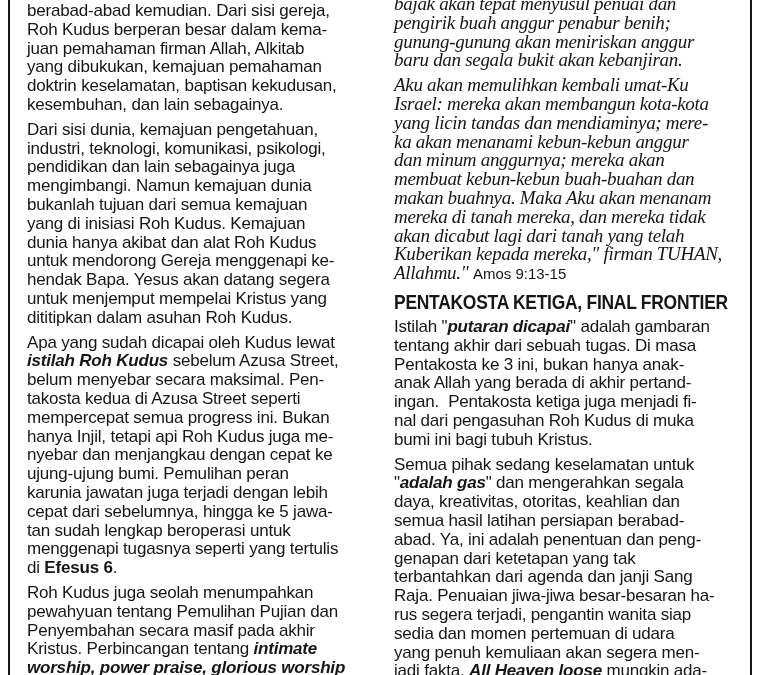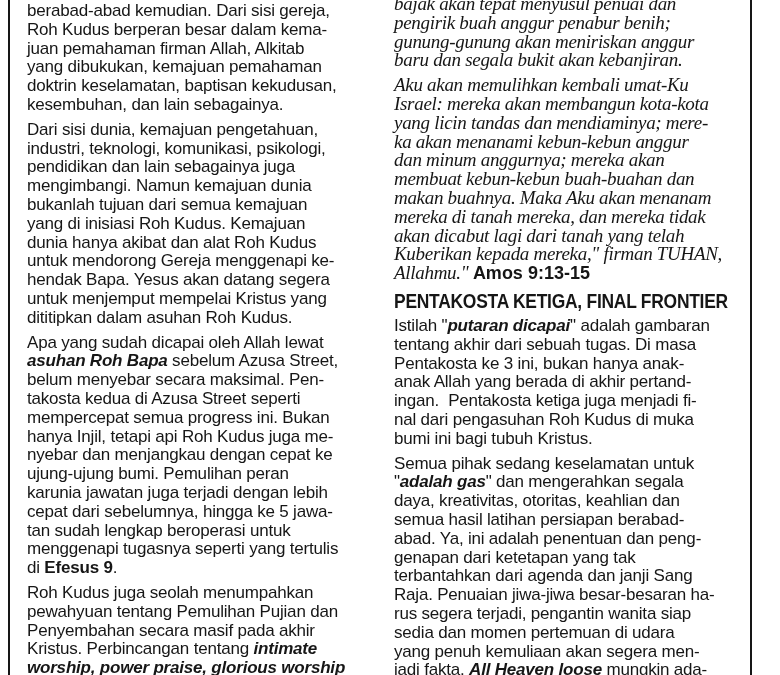--- a/index.html
+++ b/index.html
@@ -56,22 +56,22 @@
     font-size: 19px;
     line-height: 18.8px;
     letter-spacing: -0.3px;
     margin: 0 0 6px 0;
   }
   .bi { font-weight: bold; font-style: italic; }
   .b  { font-weight: bold; }
   .ref {
     font-family: "Liberation Sans", sans-serif;
     font-style: normal;
-    font-weight: bold;
-    font-size: 18px;
+    font-weight: normal;
+    font-size: 15px;
     letter-spacing: 0;
   }
   .section-heading {
     white-space: pre;
     font-weight: bold;
     font-size: 21px;
     line-height: 24px;
     letter-spacing: -0.3px;
     margin: 0 0 4px 0;
     transform: scale(0.83, 1);
@@ -100,33 +100,33 @@
 pendidikan dan lain sebagainya juga
 mengimbangi. Namun kemajuan dunia
 bukanlah tujuan dari semua kemajuan
 yang di inisiasi Roh Kudus. Kemajuan
 dunia hanya akibat dan alat Roh Kudus
 untuk mendorong Gereja menggenapi ke-
 hendak Bapa. Yesus akan datang segera
 untuk menjemput mempelai Kristus yang
 dititipkan dalam asuhan Roh Kudus.</p>
 
-    <p class="body-par"><span>Apa yang sudah dicapai oleh Allah lewat
-</span><span class="bi">asuhan Roh Bapa</span><span> sebelum Azusa Street,
+    <p class="body-par"><span>Apa yang sudah dicapai oleh Kudus lewat
+</span><span class="bi">istilah Roh Kudus</span><span> sebelum Azusa Street,
 belum menyebar secara maksimal. Pen-
 takosta kedua di Azusa Street seperti
 mempercepat semua progress ini. Bukan
 hanya Injil, tetapi api Roh Kudus juga me-
 nyebar dan menjangkau dengan cepat ke
 ujung-ujung bumi. Pemulihan peran
 karunia jawatan juga terjadi dengan lebih
 cepat dari sebelumnya, hingga ke 5 jawa-
 tan sudah lengkap beroperasi untuk
 menggenapi tugasnya seperti yang tertulis
-di </span><span class="b">Efesus 9</span><span>.</span></p>
+di </span><span class="b">Efesus 6</span><span>.</span></p>
 
     <p class="body-par"><span>Roh Kudus juga seolah menumpahkan
 pewahyuan tentang Pemulihan Pujian dan
 Penyembahan secara masif pada akhir
 Kristus. Perbincangan tentang </span><span class="bi">intimate
 worship, power praise, glorious worship</span></p>
 
   </div>
 
   <div class="col col-right">

